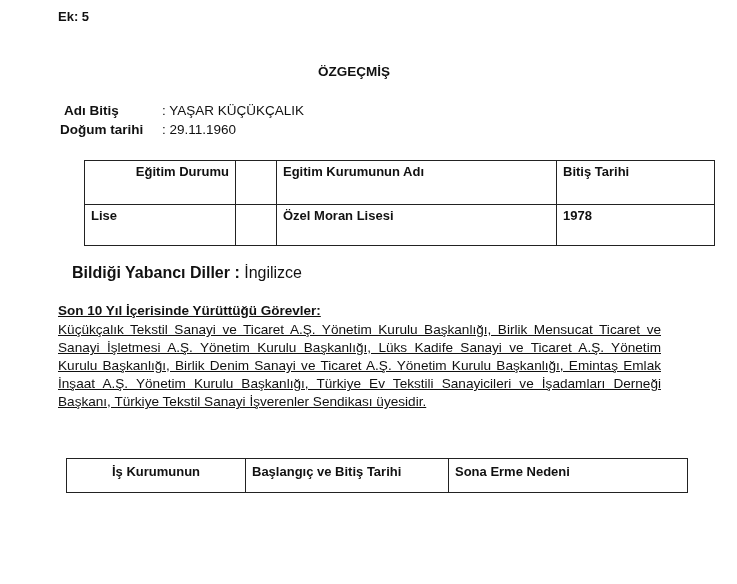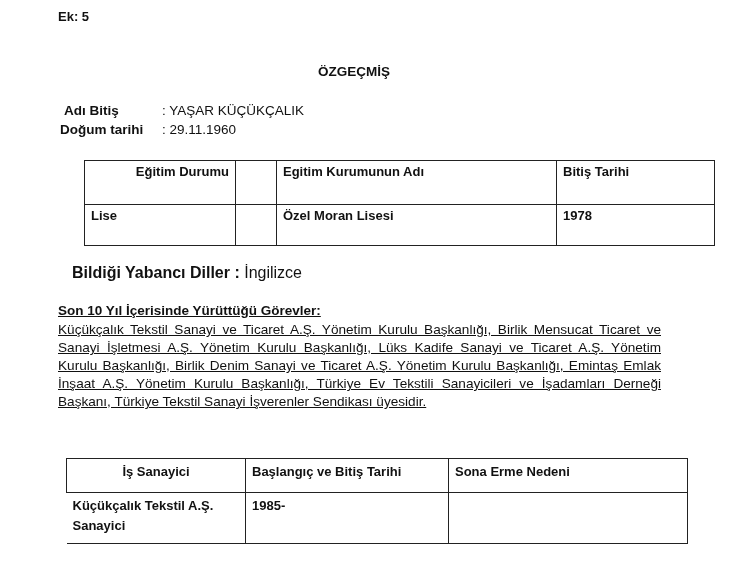--- a/index.html
+++ b/index.html
@@ -80,23 +80,18 @@
 <div id="duties">Küçükçalık Tekstil Sanayi ve Ticaret A.Ş. Yönetim Kurulu Başkanlığı, Birlik Mensucat Ticaret ve Sanayi İşletmesi A.Ş. Yönetim Kurulu Başkanlığı, Lüks Kadife Sanayi ve Ticaret A.Ş. Yönetim Kurulu Başkanlığı, Birlik Denim Sanayi ve Ticaret A.Ş. Yönetim Kurulu Başkanlığı, Emintaş Emlak İnşaat A.Ş. Yönetim Kurulu Başkanlığı, Türkiye Ev Tekstili Sanayicileri ve İşadamları Derneği Başkanı, Türkiye Tekstil Sanayi İşverenler Sendikası üyesidir.</div>
 
 <table id="work" class="grid">
   <colgroup>
       <col style="width:179px">
       <col style="width:203px">
       <col style="width:239px">
     </colgroup>
   <tbody>
       <tr class="h">
-    <td class="c0h">İş Sanayici</td>
+    <td class="c0h">İş Kurumunun</td>
     <td>Başlangıç ve Bitiş Tarihi</td>
     <td>Sona Erme Nedeni</td>
-  </tr>
-  <tr class="r">
-    <td class="c0">Küçükçalık Tekstil A.Ş. Sanayici</td>
-    <td class="c1">1985-</td>
-    <td class="c2"></td>
   </tr>
 </tbody>
   </table>
 
 </body></html>

